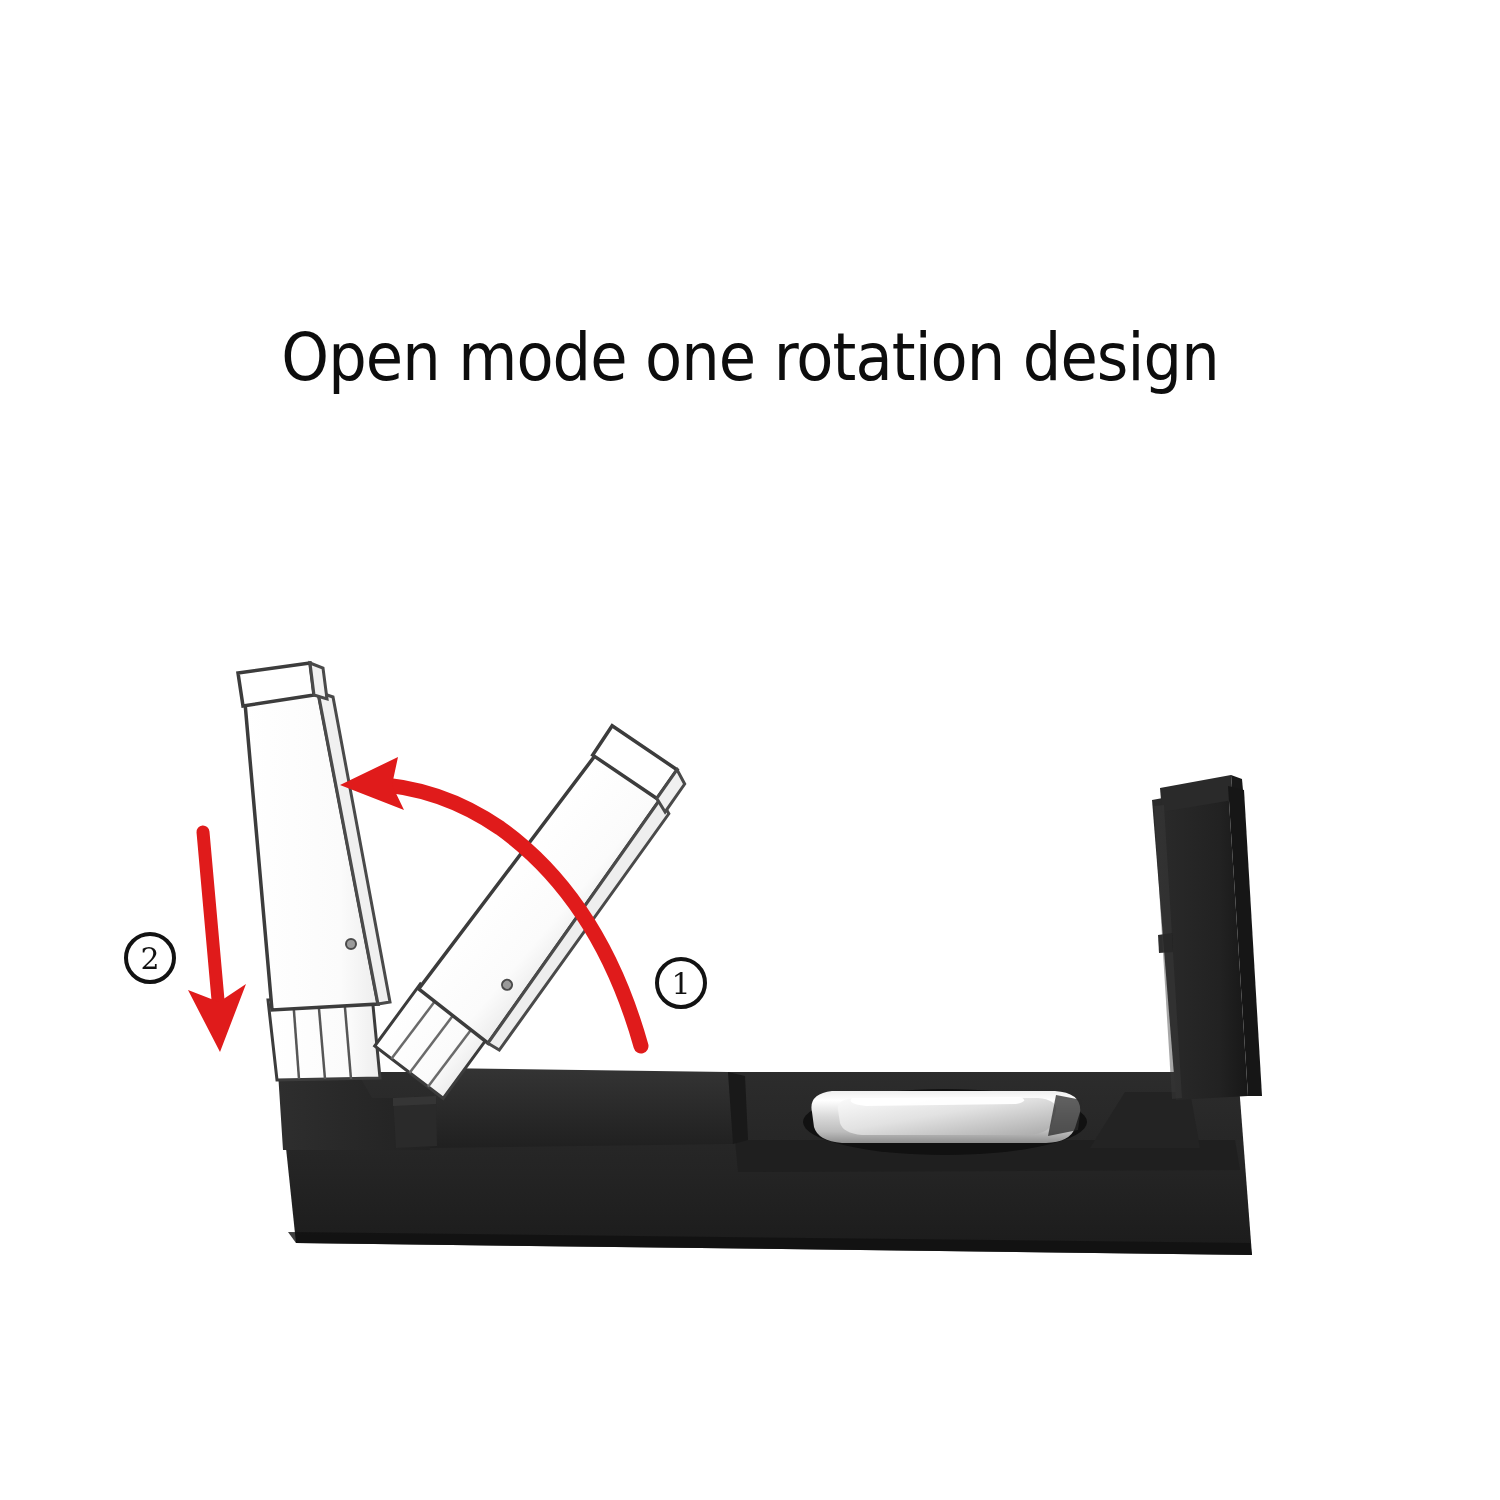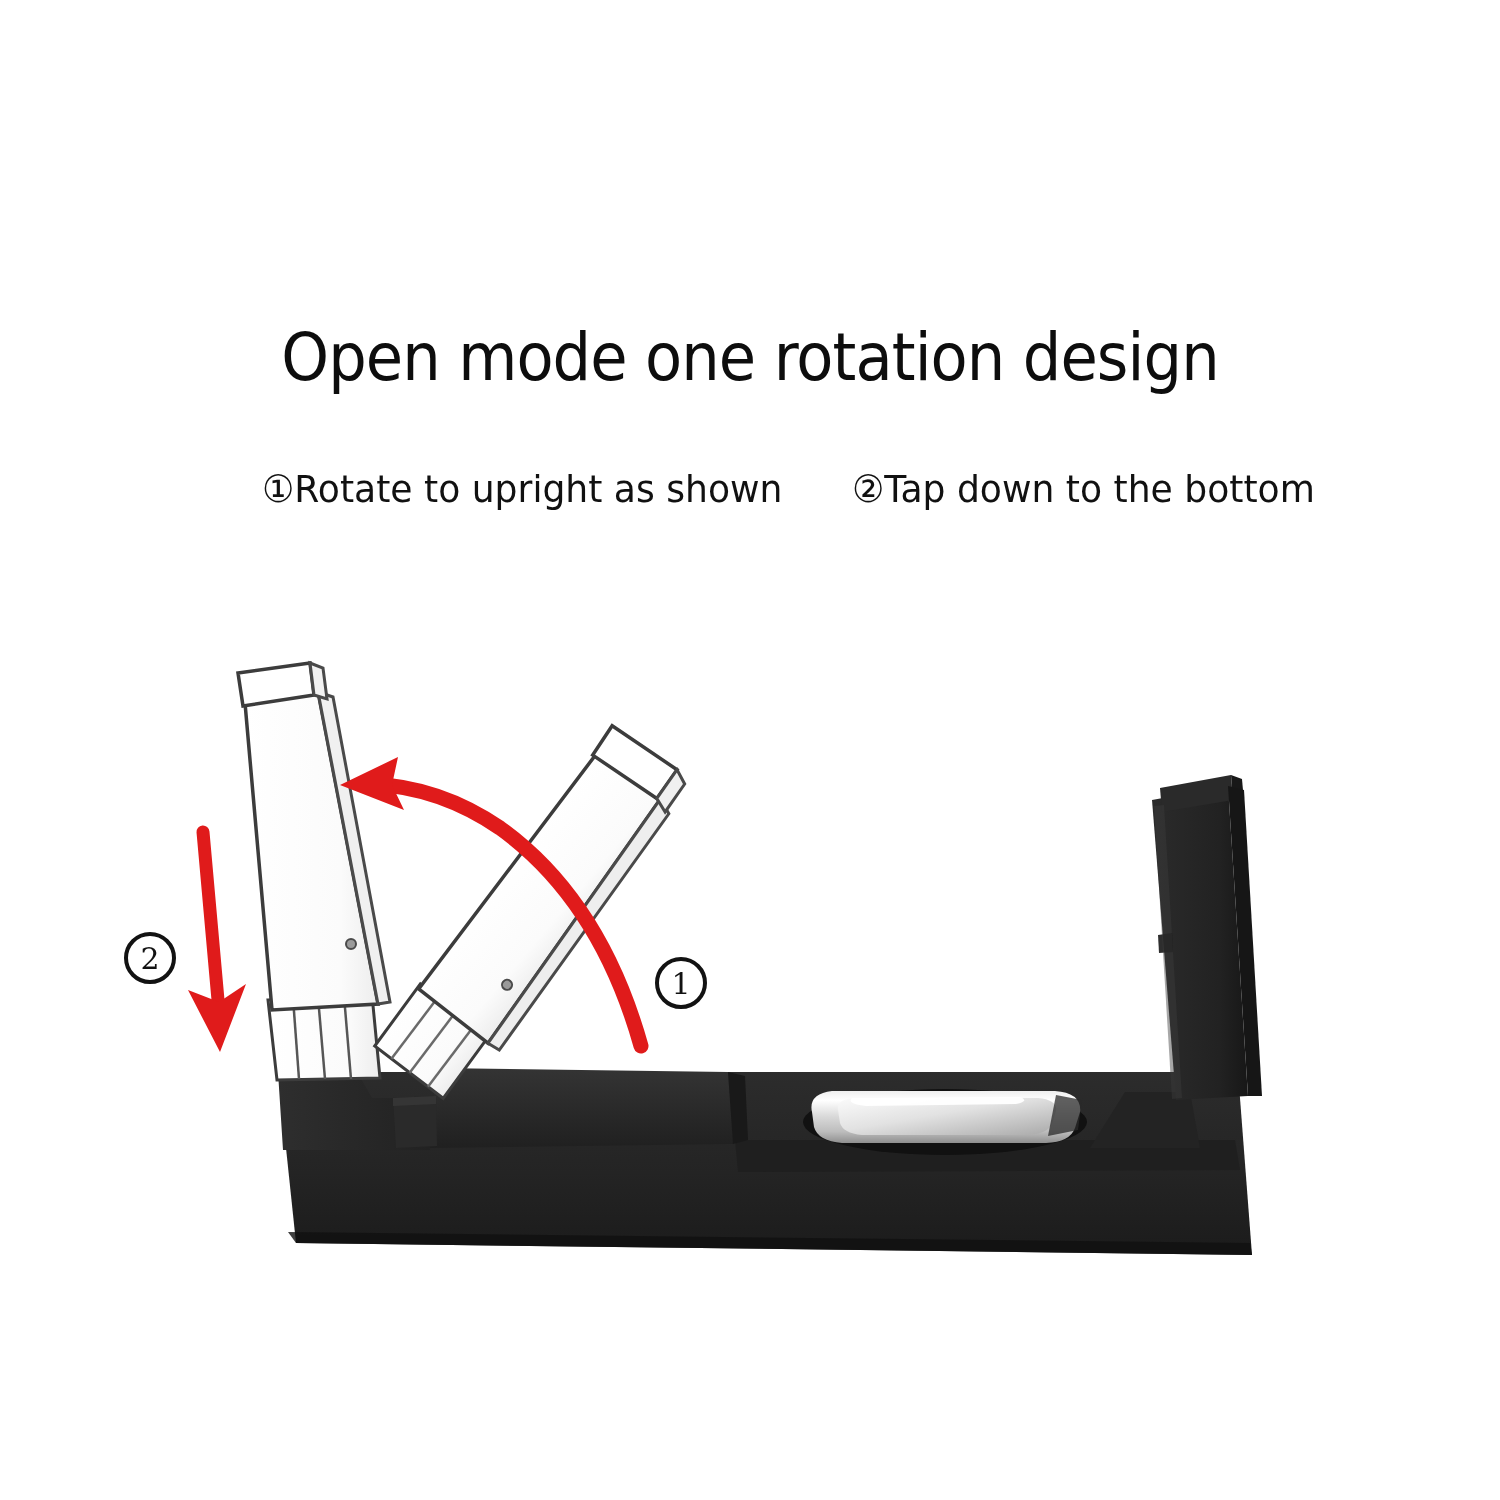--- a/index.html
+++ b/index.html
@@ -86,24 +86,20 @@
   .marker-2 { left: 124px; top: 932px; }
   .marker-1 { left: 655px; top: 957px; }
 </style>
 </head>
 <body>
 
 <div id="page">
 
   <div class="title">Open mode one rotation design</div>
 
-  <div class="captions">
-    <div class="caption caption-1">①Rotate to upright as shown</div>
-    <div class="caption caption-2">②Tap down to the bottom</div>
-  </div>
 
   <svg id="diagram" viewBox="0 0 1500 1500">
     <defs>
       <linearGradient id="gradBaseFront" x1="0" y1="0" x2="0" y2="1">
         <stop offset="0%" stop-color="#2c2c2c"></stop>
         <stop offset="55%" stop-color="#242424"></stop>
         <stop offset="100%" stop-color="#1b1b1b"></stop>
       </linearGradient>
       <linearGradient id="gradBaseTop" x1="0" y1="0" x2="1" y2="0">
         <stop offset="0%" stop-color="#2e2e2e"></stop>

